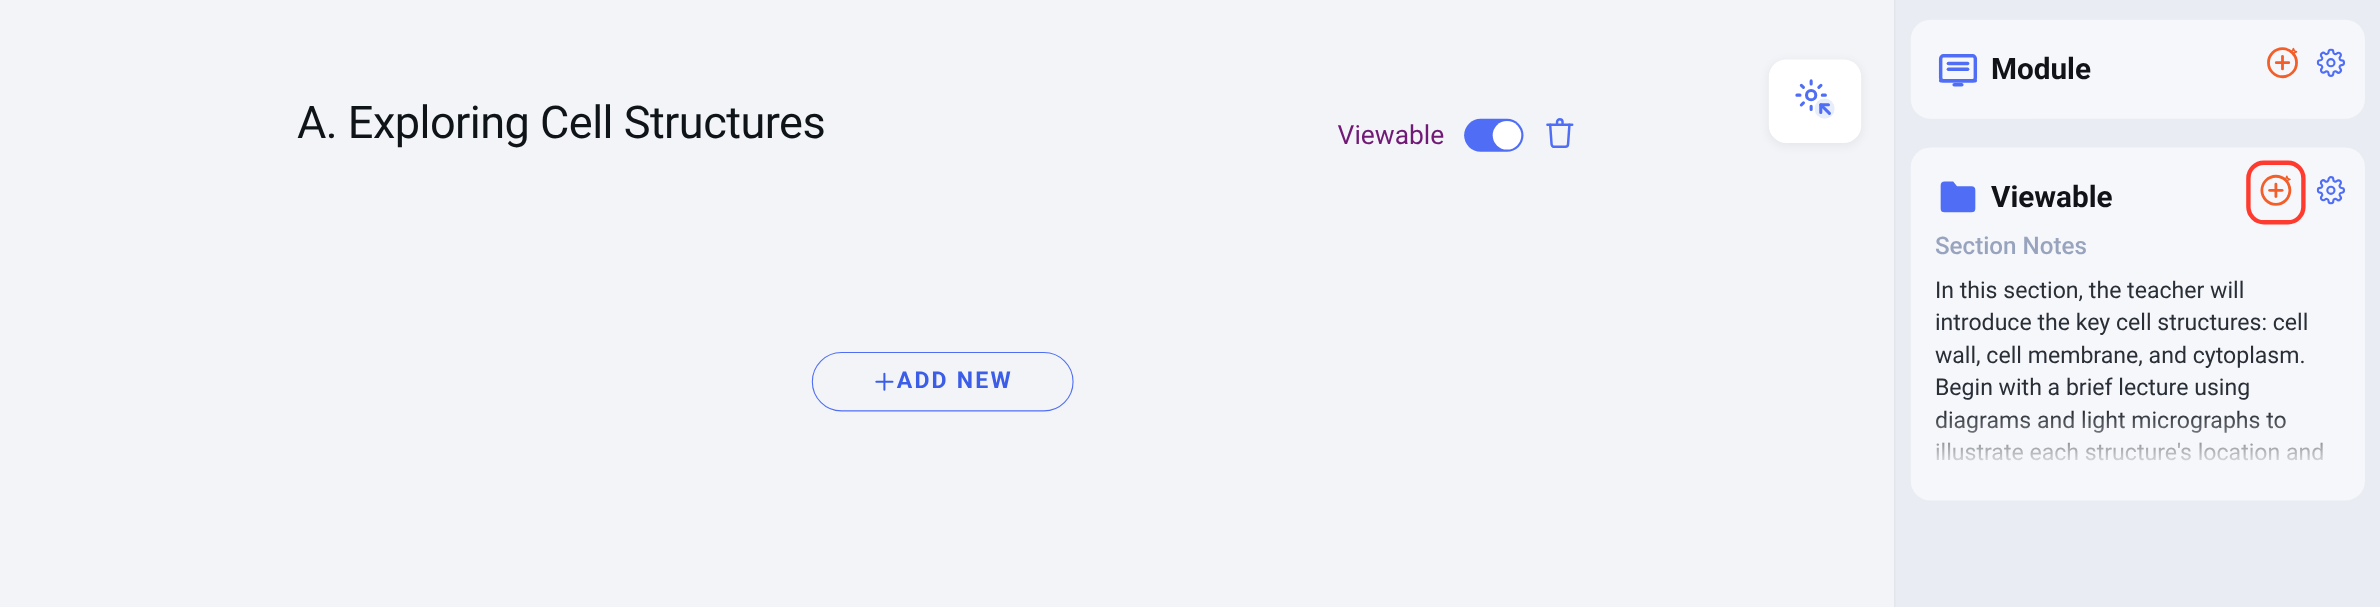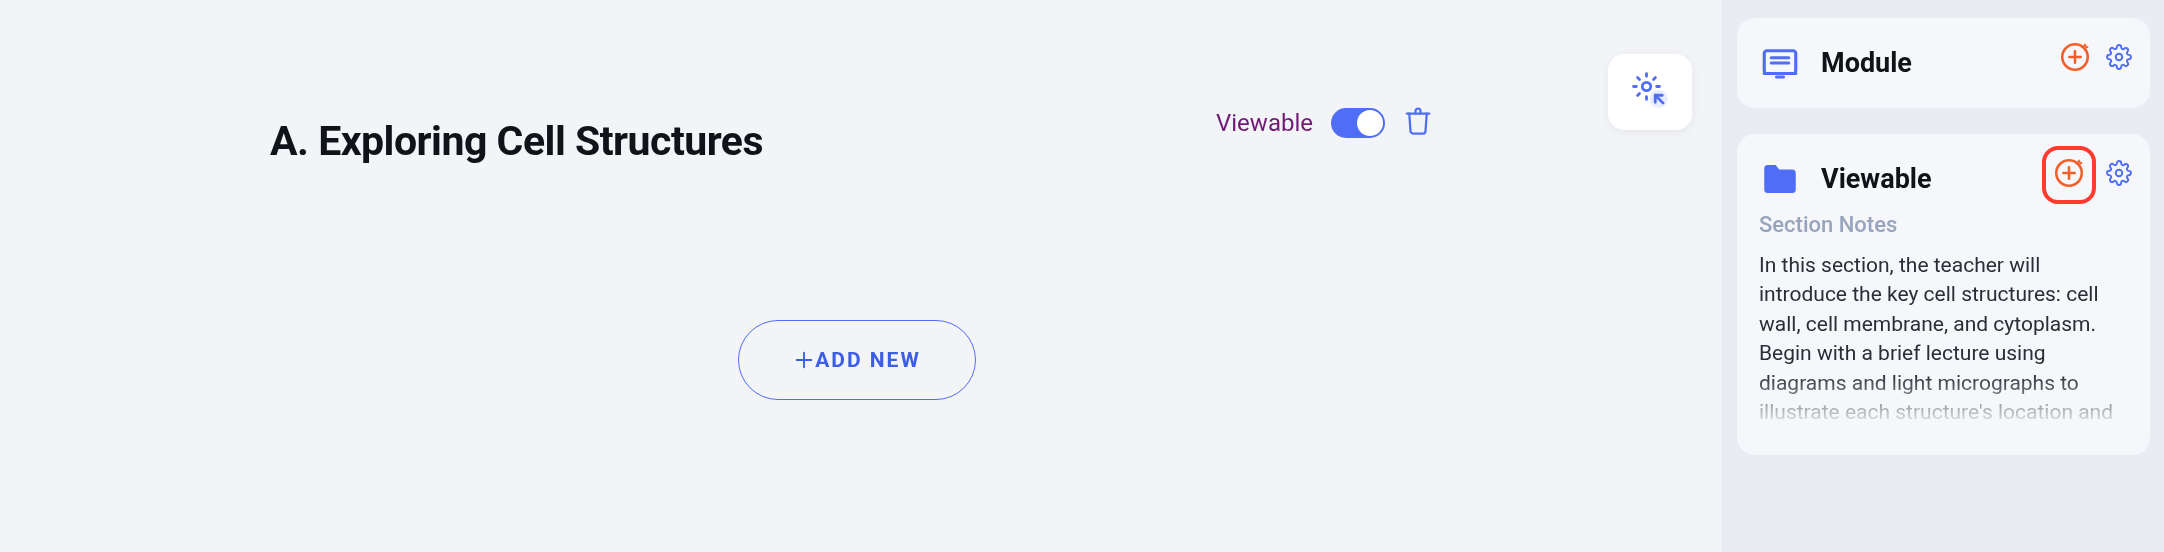--- a/index.html
+++ b/index.html
@@ -18,24 +18,23 @@
     top: 0;
     width: 1710px;
     height: 552px;
   }
 
   .page-title {
     position: absolute;
     left: 270px;
     top: 88px;
     font-size: 41px;
-    font-weight: 700;
+    font-weight: 400;
     color: #0f1419;
     letter-spacing: -0.5px;
-    margin-top: 29px;
   }
 
   .viewable-group {
     position: absolute;
     left: 1216px;
     top: 106px;
     display: flex;
     align-items: center;
     gap: 18px;
   }
@@ -85,21 +84,21 @@
     cursor: pointer;
     color: #4f6ef5;
   }
   .settings-card svg { width: 42px; height: 42px; }
 
   .add-new-btn {
     position: absolute;
     left: 738px;
     top: 320px;
     width: 238px;
-    height: 80px;
+    height: 54px;
     border: 1.5px solid #4f6ef5;
     border-radius: 40px;
     background: transparent;
     display: flex;
     align-items: center;
     justify-content: center;
     cursor: pointer;
     color: #3b5de7;
   }
   .add-new-btn .plus { display:flex; }
@@ -126,21 +125,21 @@
     background: #f6f7fa;
     border-radius: 18px;
     margin-bottom: 26px;
     padding: 24px 22px;
     position: relative;
   }
 
   .panel-header {
     display: flex;
     align-items: center;
-    gap: 20px;
+    gap: 9px;
   }
   .panel-icon {
     width: 42px;
     height: 42px;
     display:flex;
     align-items:center;
     justify-content:center;
     color: #4f6ef5;
   }
   .panel-icon svg { width: 42px; height: 42px; }

